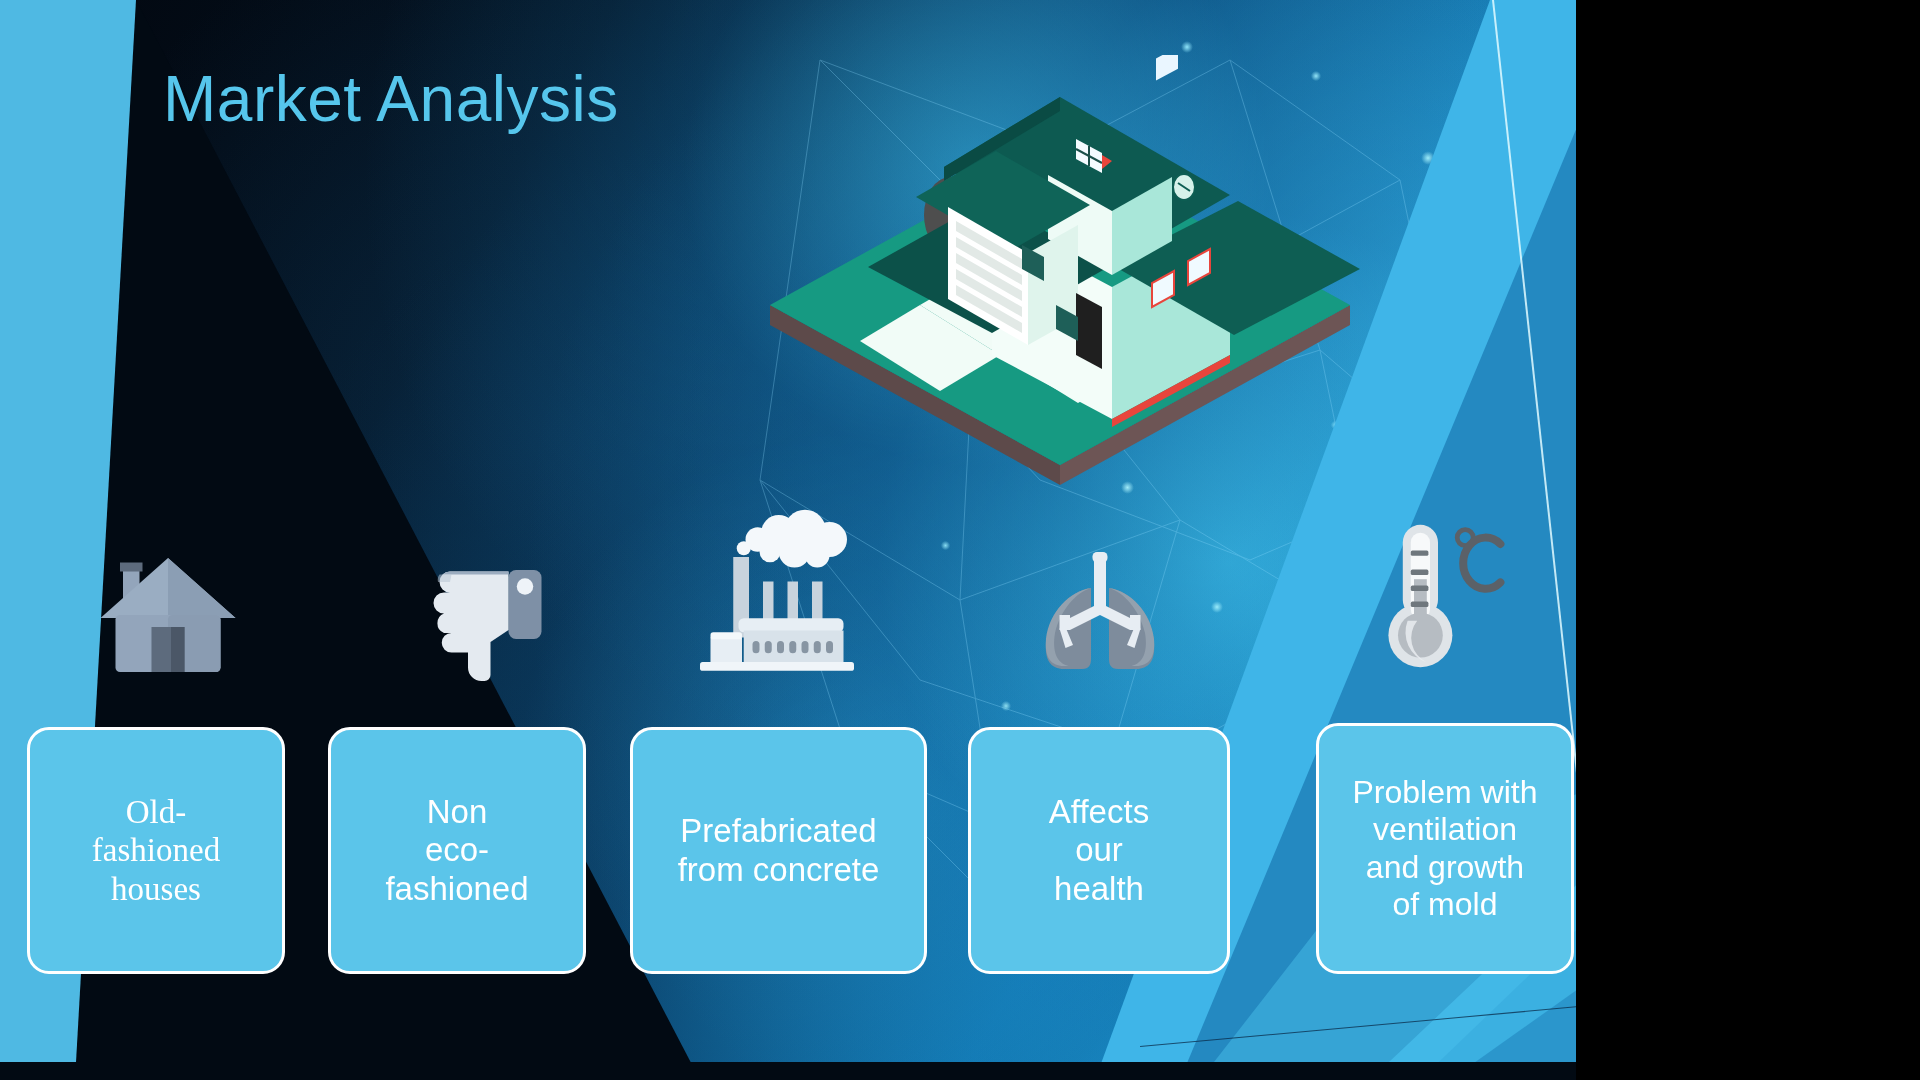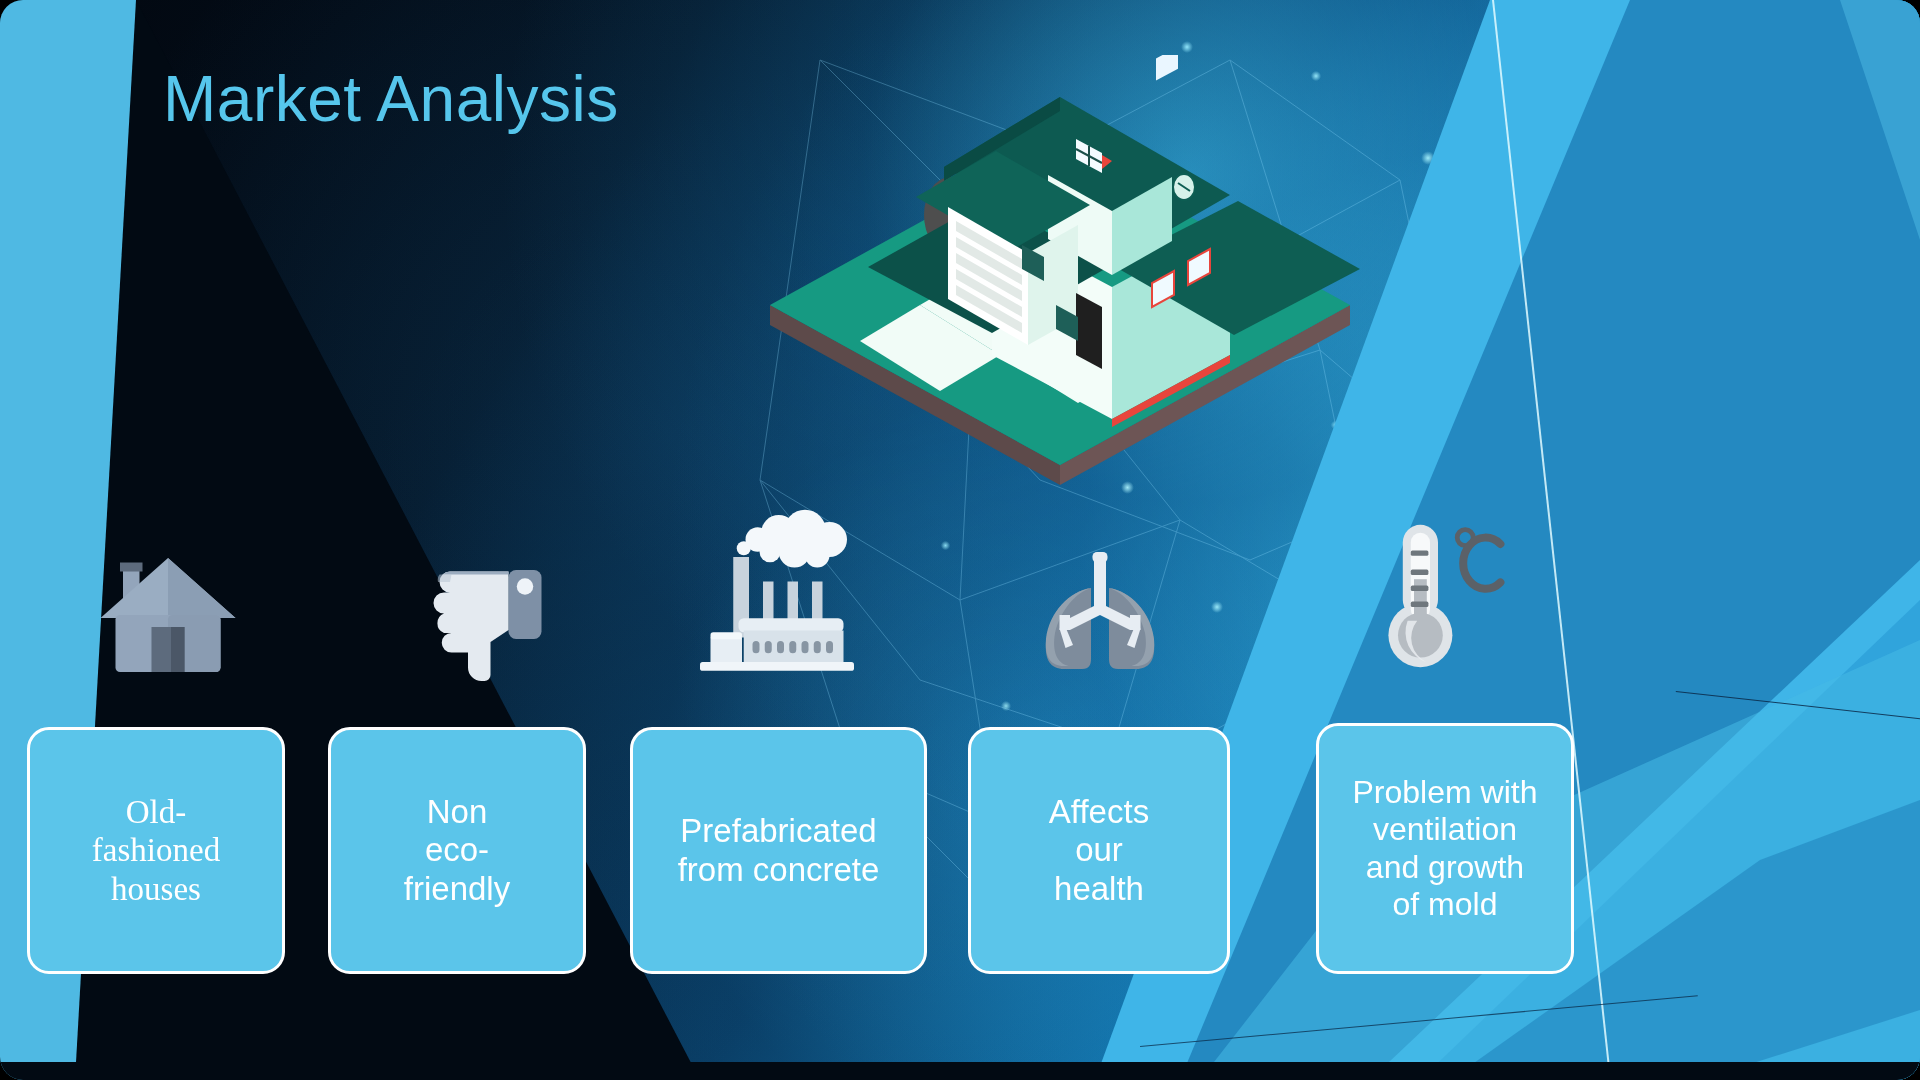--- a/index.html
+++ b/index.html
@@ -7,25 +7,24 @@
     margin: 0;
     padding: 0;
     background: #000;
   }
   body {
     font-family: "Liberation Sans", sans-serif;
   }
 
   #slide {
     position: relative;
-    width: 1920px;
+    width: 1576px;
     height: 1080px;
     overflow: hidden;
     background: #041018;
-    border-radius: 23px;
   }
 
   
 
   
   .bg-photo {
     position: absolute;
     inset: 0;
     background:
       radial-gradient(circle at 62% 16%, rgba(60,190,235,0.55) 0%, rgba(20,110,165,0.28) 22%, rgba(5,30,55,0) 46%),
@@ -417,21 +416,21 @@
   </div>
 
   <div class="card card-1">
     <div class="card-text">Old-
 fashioned
 houses</div>
   </div>
   <div class="card card-2">
     <div class="card-text">Non
 eco-
-friendly</div>
+fashioned</div>
   </div>
   <div class="card card-3">
     <div class="card-text">Prefabricated
 from concrete</div>
   </div>
   <div class="card card-4">
     <div class="card-text">Affects
 our
 health</div>
   </div>

